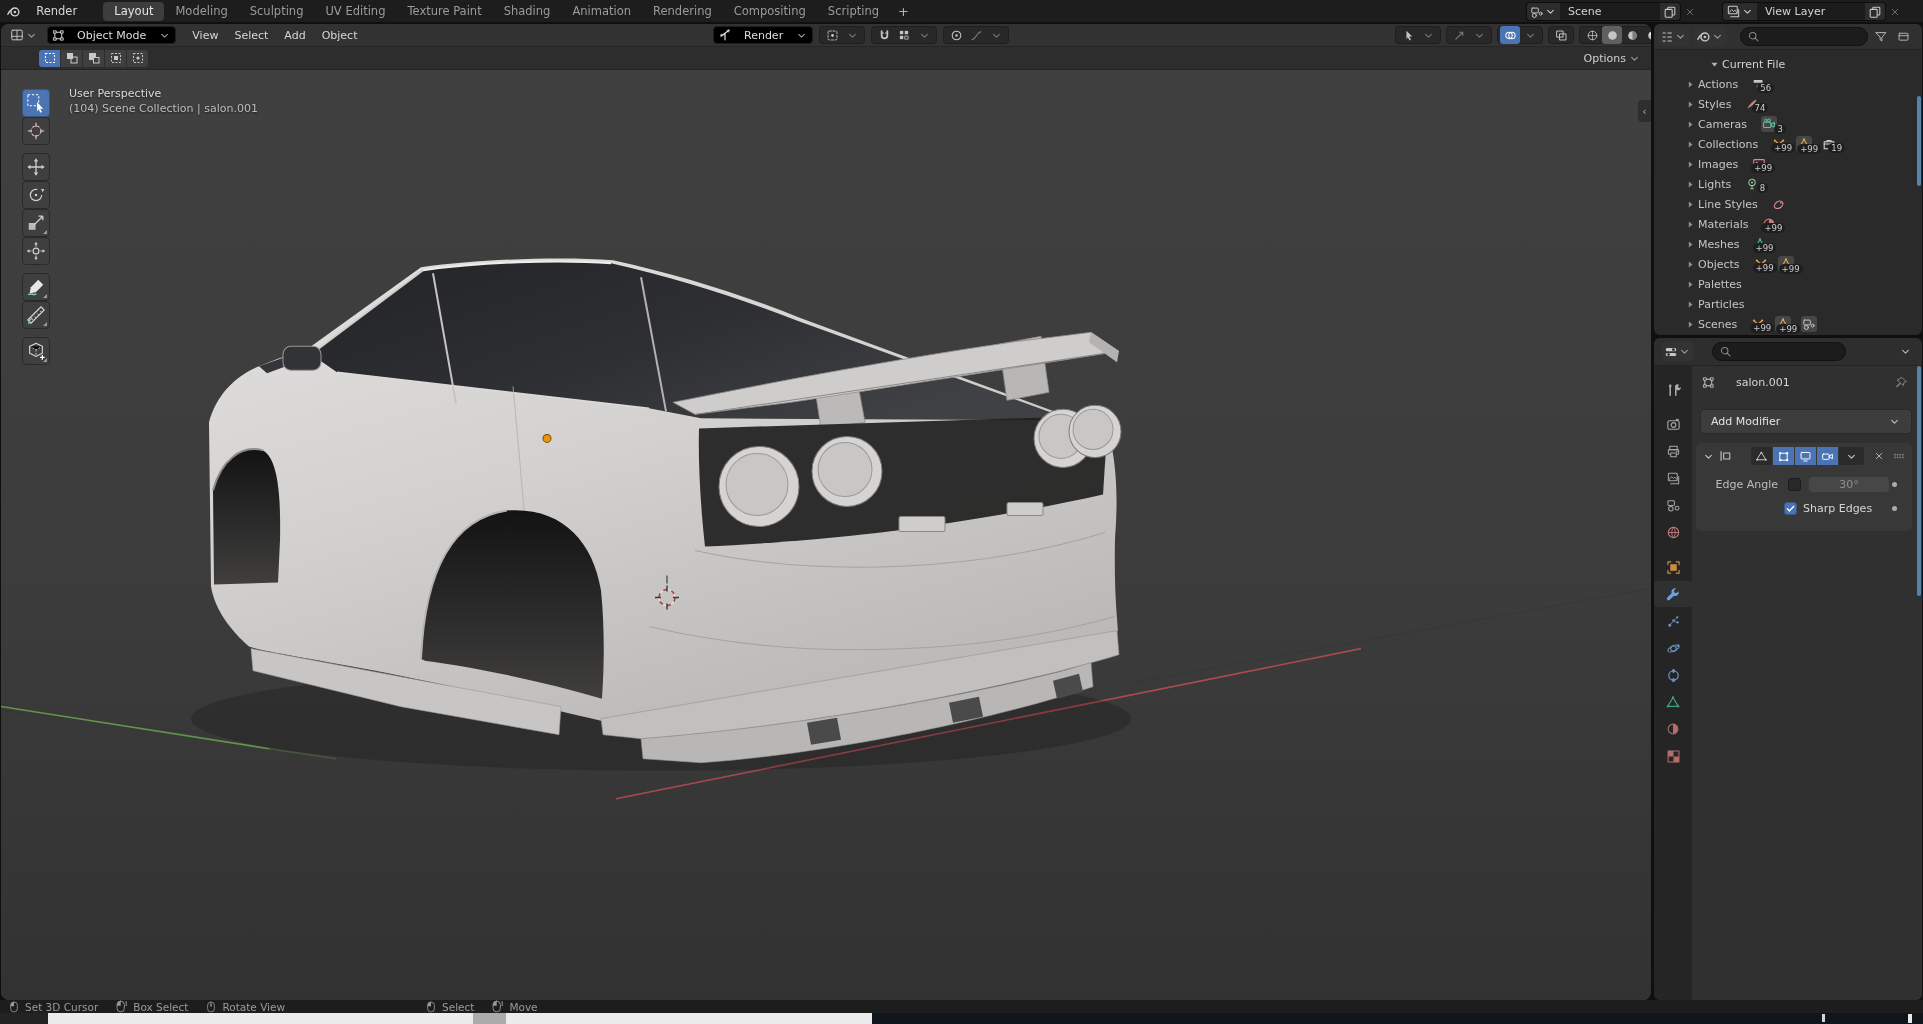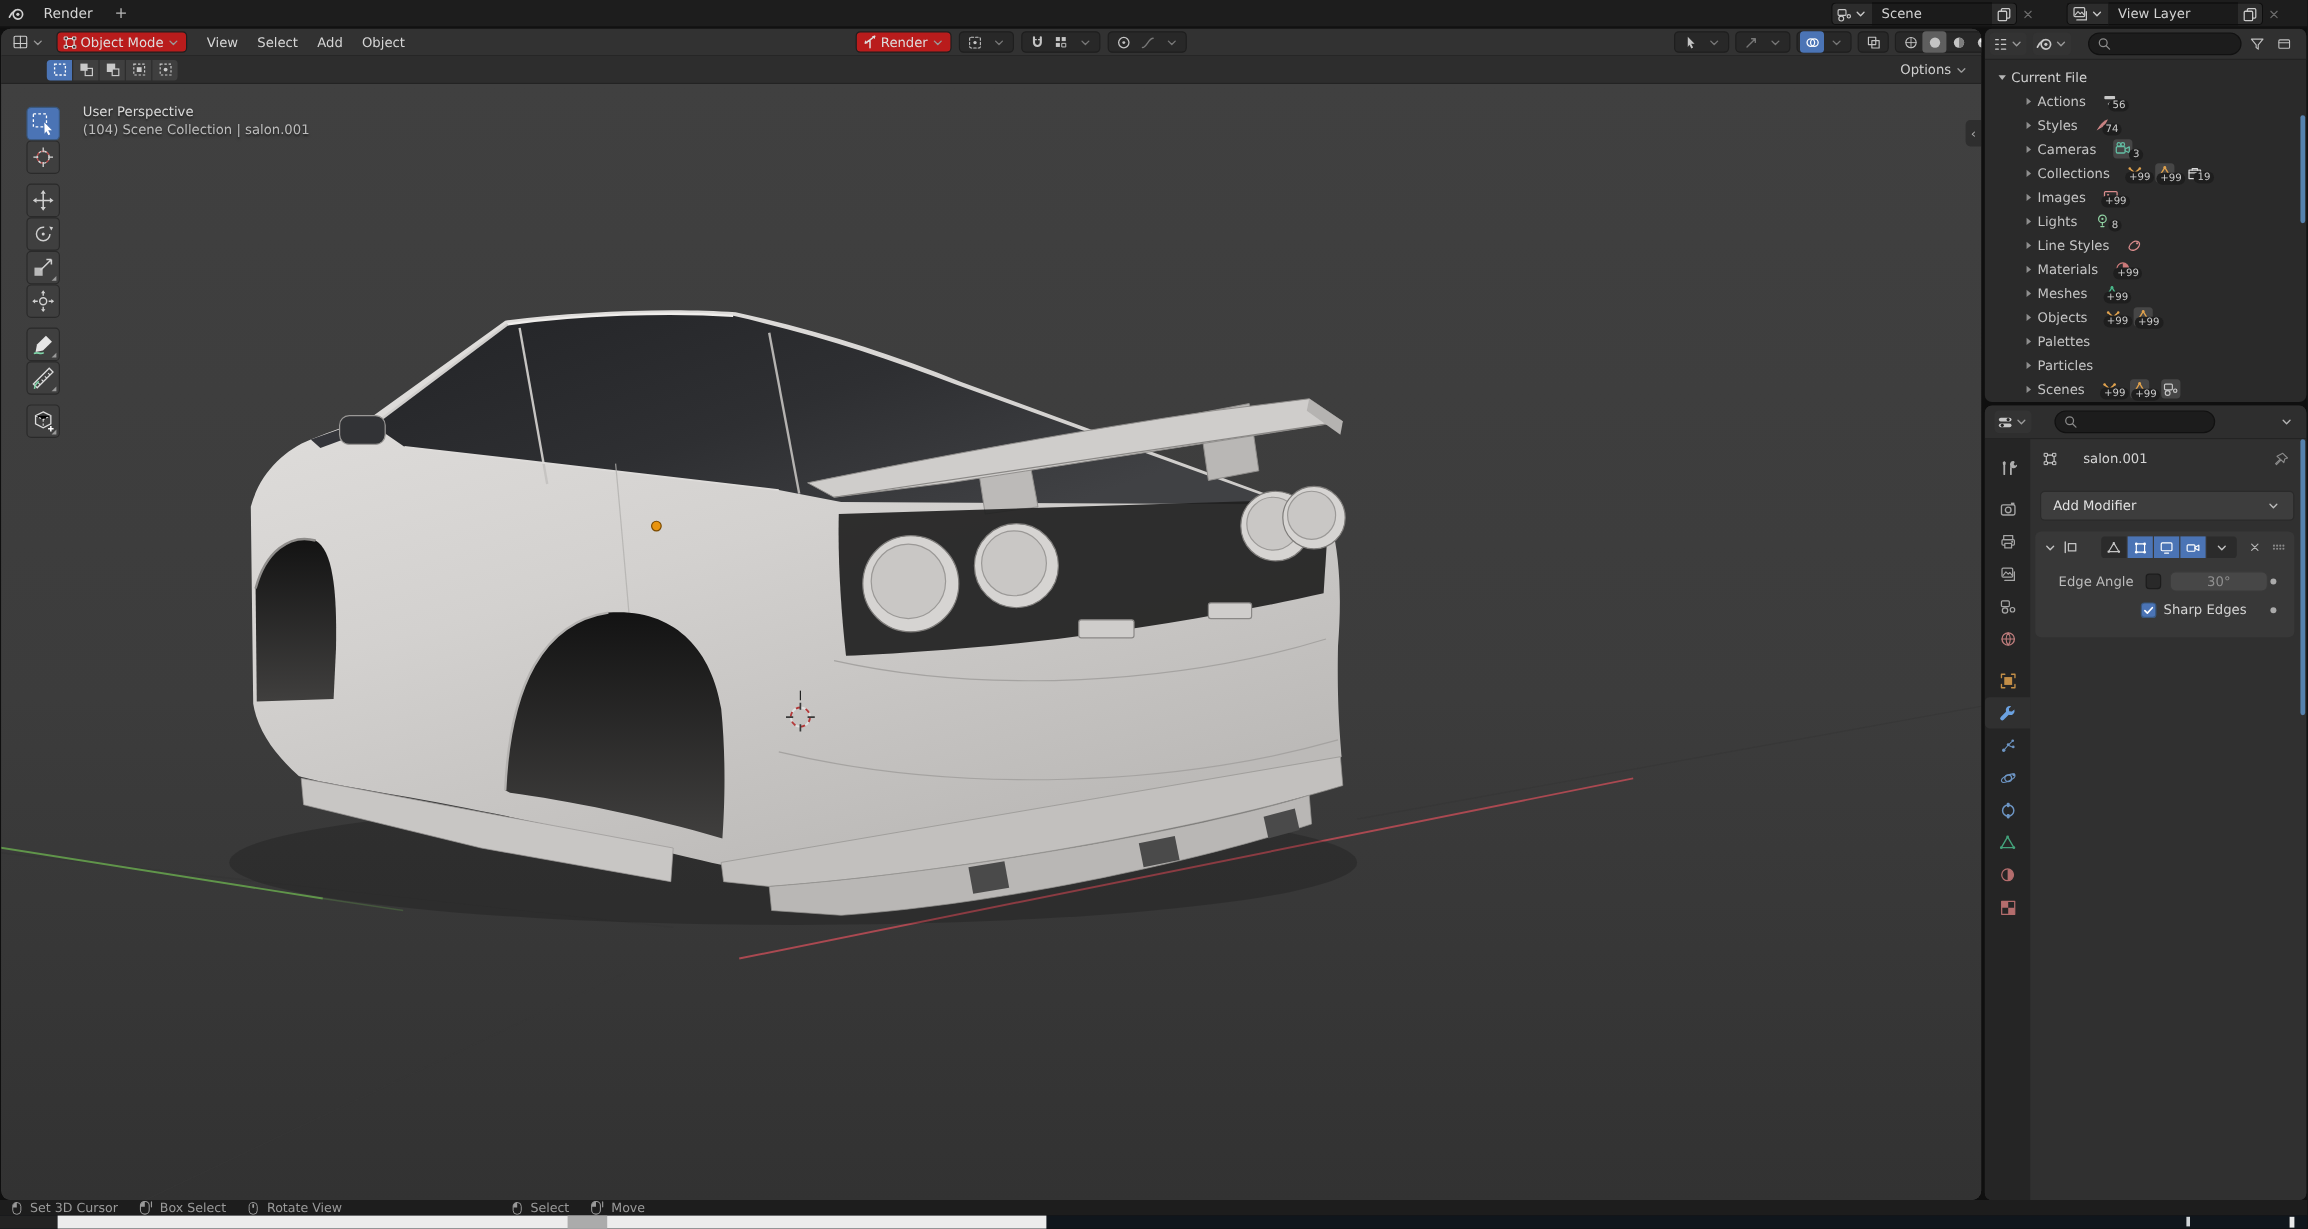--- a/index.html
+++ b/index.html
@@ -25,21 +25,21 @@
   .tb-text { display:flex; align-items:center; background:#1b1b1b; border-top:1px solid #0e0e0e; border-bottom:1px solid #0e0e0e; padding:0 8px; color:#d2d2d2; }
   .tb-seg.last { border-radius:0 4px 4px 0; border-left:none; }
   .tb-x { display:flex; align-items:center; padding:0 3px; color:#6d6d6d; }
 
   
   .vp { position:absolute; left:1px; top:24px; width:1650px; height:976px;
     border-radius:8px; overflow:hidden; background:#3c3c3c; }
   .vp-header { height:23px; background:#323232; border-bottom:1px solid #252525;
     display:flex; align-items:center; padding:0 6px; position:relative; }
   .hdr-btn { display:flex; align-items:center; gap:1px; padding:0 3px; height:19px; border-radius:4px; color:#cccccc; }
-  .hdr-widget { display:flex; align-items:center; gap:2px; height:18px; background:#b91c1c;
+  .hdr-widget { display:flex; align-items:center; gap:12px; height:18px; background:#000000;
     border:1px solid #1e1e1e; border-radius:4px; padding:0 4px; color:#dedede; }
   .vp-menus { display:flex; margin-left:8px; }
   .vp-menus .menu-item { height:23px; line-height:23px; font-size:11px; padding:0 8px; }
   .hdr-center { position:absolute; left:712px; display:flex; align-items:center; gap:6px; }
   .hdr-right { position:absolute; left:1394px; display:flex; align-items:center; gap:5px; }
   .icon-pair { display:flex; align-items:center; background:#282828; border:1px solid #1e1e1e; border-radius:4px; height:18px; padding:0 2px; }
   .icon-btn { display:flex; align-items:center; justify-content:center; width:20px; height:18px; color:#c4c4c4; }
   .icon-btn.dim { color:#777; }
   .icon-btn.blue { background:#4b74b5; border-radius:3px; color:#fff; }
   .icon-btn.pressed { background:#5f5f5f; border-radius:3px; }
@@ -138,20 +138,32 @@
           <path d="M2 11c1.2-2.8 3-4.8 5.2-6.2" stroke="rgb(208, 208, 208)" stroke-width="1.5" stroke-linecap="round" stroke-linejoin="round" fill="none"></path>
         </svg>
       </span>
     <div class="menubar" id="menubar">
         <span class="menu-item">File</span>
         <span class="menu-item">Edit</span>
         <span class="menu-item">Render</span>
         <span class="menu-item">Window</span>
         <span class="menu-item">Help</span>
       </div>
+    <div class="wstabs" id="wstabs">
+        <span class="ws-tab active">Layout</span>
+        <span class="ws-tab">Modeling</span>
+        <span class="ws-tab">Sculpting</span>
+        <span class="ws-tab">UV Editing</span>
+        <span class="ws-tab">Texture Paint</span>
+        <span class="ws-tab">Shading</span>
+        <span class="ws-tab">Animation</span>
+        <span class="ws-tab">Rendering</span>
+        <span class="ws-tab">Compositing</span>
+        <span class="ws-tab">Scripting</span>
+      </div>
     <span class="ws-add">+</span>
 
     <div class="tb-field" style="left:1526px;">
       <span class="tb-seg first">
           <span>
             <svg width="14" height="14" viewBox="0 0 16 16">
               <rect x="2" y="3.5" width="7.5" height="5.5" rx="1" stroke="rgb(201, 201, 201)" stroke-width="1.1" stroke-linecap="round" stroke-linejoin="round" fill="none"></rect>
               <circle cx="5" cy="12" r="2.3" stroke="rgb(201, 201, 201)" stroke-width="1.1" stroke-linecap="round" stroke-linejoin="round" fill="none"></circle>
               <circle cx="12.2" cy="9.8" r="1.6" stroke="rgb(201, 201, 201)" stroke-width="1.1" stroke-linecap="round" stroke-linejoin="round" fill="none"></circle>
             </svg>
@@ -651,21 +663,21 @@
       <span style="position:absolute; left:243px; color:#c0c0c0; display:flex;">
           <span>
             <svg width="13" height="13" viewBox="0 0 16 16">
               <rect x="2.5" y="4" width="11" height="8.5" rx="1" stroke="rgb(192, 192, 192)" stroke-width="1.1" stroke-linecap="round" stroke-linejoin="round" fill="none"></rect>
               <path d="M2.5 7h11" stroke="rgb(192, 192, 192)" stroke-width="1.1" stroke-linecap="round" stroke-linejoin="round" fill="none"></path>
             </svg>
           </span>
         </span>
     </div>
     <div class="ol-tree" id="oltree">
-        <div class="ol-row" style="top:4px;">
+        <div class="ol-row" style="top:4px;padding-left:46px;">
    <span class="tri" style="margin-left:6px;">
             <svg width="11" height="11" viewBox="0 0 16 16">
               <path d="M3.5 5.5h9L8 11z" fill="#b5b5b5"></path>
             </svg>
           </span>
    <span style="color:#d2d2d2">Current File</span>
         </div>
         <div class="ol-row" style="top:24px;">
     <span class="tri" style="margin-left:28px;">
             <svg width="11" height="11" viewBox="0 0 16 16">

